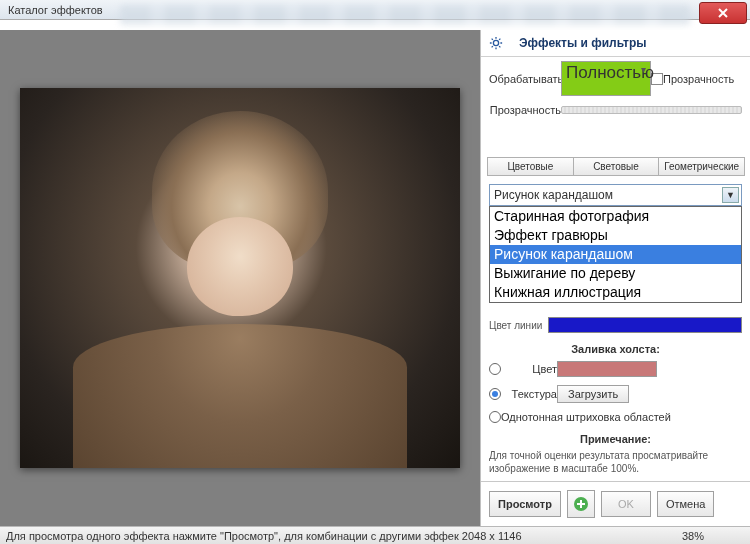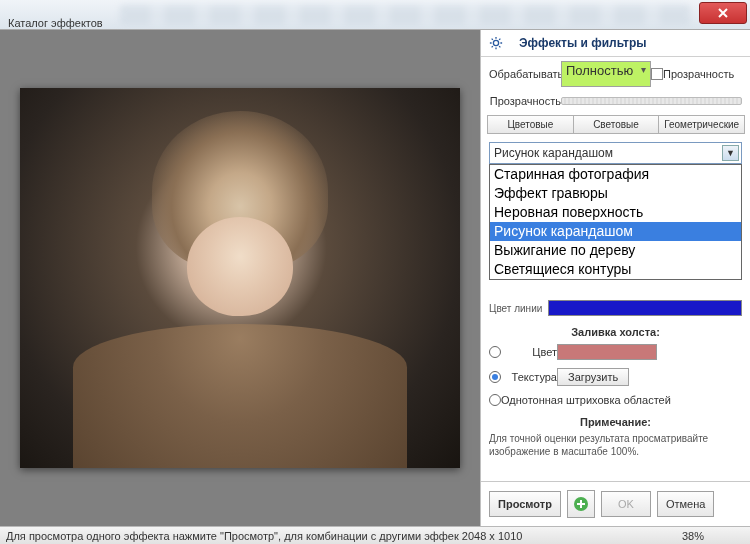--- a/index.html
+++ b/index.html
@@ -1,45 +1,45 @@
 <!DOCTYPE html>
 <html><head>
 <meta charset="utf-8">
 <style>
 * { box-sizing: border-box; margin: 0; padding: 0; font-family: Tahoma, Arial, sans-serif; }
 body { width: 750px; height: 544px; background: #fff; overflow: hidden; position: relative; }
 
-.titlebar { height: 30px; background: linear-gradient(#f0f4f8, #dde5ed); border-bottom: 1px solid #aaa; display: flex; align-items: flex-end; padding: 0 4px; position: relative; }
+.titlebar { height: 20px; background: linear-gradient(#f0f4f8, #dde5ed); border-bottom: 1px solid #aaa; display: flex; align-items: center; padding: 0 4px; position: relative; }
 .titlebar .title { font-size: 11px; color: #333; padding-left: 4px; }
 .titlebar .blur { position: absolute; left: 120px; right: 60px; top: 5px; height: 20px; background: repeating-linear-gradient(90deg, #cfd9e3 0, #cfd9e3 30px, #dde5ed 30px, #dde5ed 45px); filter: blur(3px); opacity: 0.6; border-radius: 3px; }
 .close-btn { position: absolute; right: 3px; top: 2px; width: 48px; height: 22px; background: linear-gradient(#e25a5a, #c83232); border: 1px solid #8a2222; border-radius: 3px; display: flex; align-items: center; justify-content: center; cursor: pointer; }
 .close-btn svg { width: 12px; height: 12px; }
 
 .workspace { position: absolute; top: 30px; left: 0; right: 0; bottom: 18px; display: flex; }
 
 .preview { flex: 1; background: #808080; display: flex; align-items: center; justify-content: center; padding: 10px; }
 .img-ph { width: 440px; height: 380px; background: radial-gradient(circle at 48% 42%, #f0d9c8 0%, #e8cdb8 8%, #5a4a3c 30%, #2a2420 72%, #181410 100%); position: relative; overflow: hidden; box-shadow: 0 2px 8px rgba(0,0,0,0.5); }
 .img-ph::before { content:""; position:absolute; top:6%; left:30%; width:40%; height:42%; background: radial-gradient(ellipse at 50% 60%, #d8c4a8 0%, #c4a888 25%, #8a6f54 55%, transparent 80%); border-radius:50% 50% 40% 40%; }
 .img-ph::after { content:""; position:absolute; top:34%; left:38%; width:24%; height:26%; background: radial-gradient(ellipse at 50% 40%, #f0ddc8 0%, #e4c8b0 40%, #d0aa90 100%); border-radius:50% 50% 48% 48%; }
 .sweater { position:absolute; bottom:0; left:12%; right:12%; height:38%; background: radial-gradient(circle at 50% 10%, #9a7d60 0%, #7a6048 40%, #5a4430 100%); border-radius:50% 50% 0 0 / 30% 30% 0 0; }
 
 .panel { width: 270px; background: #fff; border-left: 1px solid #c0c0c0; display: flex; flex-direction: column; font-size: 11px; color: #333; position: relative; }
 .panel-head { padding: 6px 8px; border-bottom: 1px solid #d0d0d0; font-weight: bold; color: #1a3a6a; display: flex; align-items: center; gap: 16px; font-size: 12px; }
 .gear { width: 14px; height: 14px; }
 
 .row { display: flex; align-items: center; padding: 4px 8px; gap: 0; text-align: right; }
 .row label { width: 72px; font-size: 11px; }
-.dd-sm { height: 26px; border: 1px solid #a0a0a0; background: #bef264; font-size: 13px; padding: 1px 18px 1px 4px; position: relative; width: 90px; }
+.dd-sm { height: 35px; border: 1px solid #a0a0a0; background: #84cc16; font-size: 17px; padding: 1px 18px 1px 4px; position: relative; width: 90px; }
 .dd-sm::after { content:"▾"; position:absolute; right:4px; top:2px; font-size:10px; color:#555; }
 .chk { width: 12px; height: 12px; border: 1px solid #888; background: #fff; }
 .slider-track { flex:1; height: 8px; background: repeating-linear-gradient(90deg, #e8e8e8 0, #e8e8e8 2px, #ddd 2px, #ddd 4px); border: 1px solid #bbb; border-radius: 2px; }
 
 .tabrows { padding: 4px 6px 2px; }
 .tabrow { display: flex; }
-.tab { flex: 1; text-align: center; padding: 3px 2px; font-size: 10px; border: 1px solid #b0b0b0; background: linear-gradient(#fdfdfd,#e8e8e8); cursor: pointer; margin-right: -1px; }
+.tab { flex: 1; text-align: center; padding: 3px 2px; font-size: 10px; border: 1px solid #b0b0b0; background: linear-gradient(#fdfdfd,#e8e8e8); cursor: pointer; margin-right: -1px; margin-top: 33px; }
 .tab.active { background: #fff; border-bottom: 1px solid #fff; position: relative; z-index: 2; }
 .tab.highlight { outline: 2px solid #f5e642; outline-offset: -2px; }
 .tabrow.second { margin-top: -1px; }
 
 .combo-wrap { padding: 6px 8px 0; position: relative; }
 .combo { height: 22px; border: 1px solid #7a9ac0; background: #fff; display: flex; align-items: center; padding: 0 4px; font-size: 12px; position: relative; }
 .combo .arrow { position: absolute; right: 2px; top: 2px; width: 17px; height: 16px; border: 1px solid #8aa; background: linear-gradient(#eef3f8,#cde); display: flex; align-items: center; justify-content: center; font-size: 9px; }
 .ddlist { position: absolute; left: 8px; right: 8px; top: 28px; background: #fff; border: 1px solid #666; z-index: 10; }
 .ddlist .opt { padding: 1px 4px; font-size: 14px; font-family: Arial; color: #000; cursor: pointer; line-height: 17px; }
 .ddlist .opt.sel { background: #3a7fe0; color: #fff; }
@@ -113,24 +113,23 @@
     </div>
 
     <div class="combo-wrap">
       <div class="combo">
         <span>Рисунок карандашом</span>
         <span class="arrow">▼</span>
       </div>
       <div class="ddlist">
         <div class="opt">Старинная фотография</div>
         <div class="opt">Эффект гравюры</div>
-        <div class="opt">Неровная поверхность</div>
         <div class="opt sel">Рисунок карандашом</div>
         <div class="opt">Выжигание по дереву</div>
-        <div class="opt">Светящиеся контуры</div>
+        <div class="opt">Книжная иллюстрация</div>
       </div>
     </div>
 
     <div style="height:132px"></div>
 
     <div class="below-dd">
       <div style="display:flex;align-items:center;gap:6px">
         <span class="thin-label">Цвет линии</span>
         <div class="color-bar" style="flex:1;background:#1818c8"></div>
       </div>
@@ -163,15 +162,15 @@
             <path d="M8 4v8M4 8h8" stroke="#fff" stroke-width="2"></path>
           </svg>
       </div>
       <div class="btn dis">OK</div>
       <div class="btn">Отмена</div>
     </div>
   </div>
 </div>
 
 <div class="statusbar">
-  <span>Для просмотра одного эффекта нажмите "Просмотр", для комбинации с другими эффек 2048 x 1010</span>
+  <span>Для просмотра одного эффекта нажмите "Просмотр", для комбинации с другими эффек 2048 x 1146</span>
   <span class="pct">38%</span>
 </div>
 
 </body></html>

